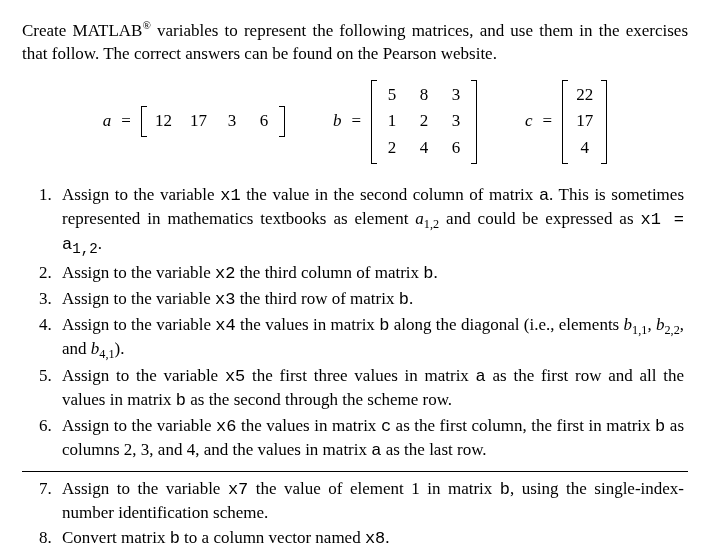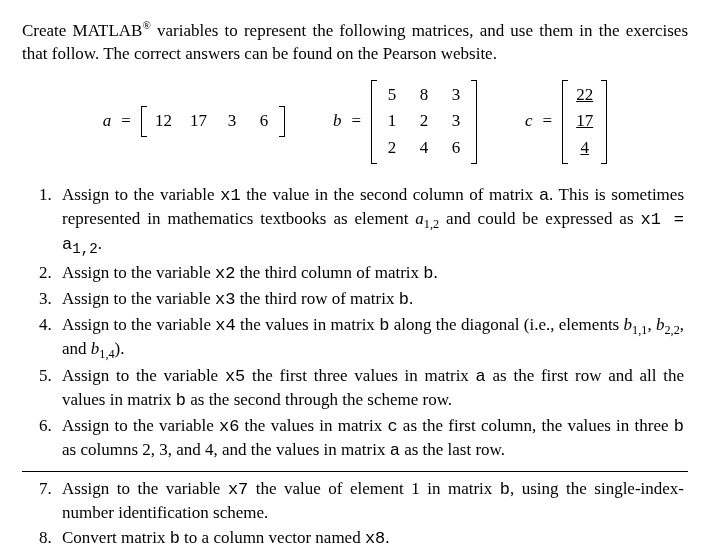--- a/index.html
+++ b/index.html
@@ -41,21 +41,21 @@
   .mat {
     display: grid;
     padding: 4px 8px;
     column-gap: 18px;
     row-gap: 4px;
     font-style: normal;
   }
   .mat span { text-align: center; min-width: 14px; }
   .mat.r1c4 { grid-template-columns: repeat(4, auto); }
   .mat.r3c3 { grid-template-columns: repeat(3, auto); }
-  .mat.r3c1 { grid-template-columns: repeat(1, auto); text-decoration: underline; }
+  .mat.r3c1 { grid-template-columns: repeat(1, auto); }
   ol.qlist {
     padding-left: 30px;
     margin: 4px;
   }
   ol.qlist > li {
     text-align: justify;
     padding-left: 6px;
     margin-bottom: 2px;
   }
   .subexpr { font-style: italic; }
@@ -130,27 +130,27 @@
   <li>
     <span>Assign to the variable </span><span class="mono">x1</span><span> the value in the second column of matrix </span><span class="mono">a</span><span>. This is sometimes represented in mathematics textbooks as element </span><span class="subexpr"><span>a</span><sub>1,2</sub></span><span> and could be expressed as </span><span class="mono"><span>x1 = a</span><sub>1,2</sub></span><span>.</span>
   </li>
   <li>
     <span>Assign to the variable </span><span class="mono">x2</span><span> the third column of matrix </span><span class="mono">b</span><span>.</span>
   </li>
   <li>
     <span>Assign to the variable </span><span class="mono">x3</span><span> the third row of matrix </span><span class="mono">b</span><span>.</span>
   </li>
   <li>
-    <span>Assign to the variable </span><span class="mono">x4</span><span> the values in matrix </span><span class="mono">b</span><span> along the diagonal (i.e., elements </span><span class="subexpr"><span>b</span><sub>1,1</sub></span><span>, </span><span class="subexpr"><span>b</span><sub>2,2</sub></span><span>, and </span><span class="subexpr"><span>b</span><sub>1,4</sub></span><span>).</span>
+    <span>Assign to the variable </span><span class="mono">x4</span><span> the values in matrix </span><span class="mono">b</span><span> along the diagonal (i.e., elements </span><span class="subexpr"><span>b</span><sub>1,1</sub></span><span>, </span><span class="subexpr"><span>b</span><sub>2,2</sub></span><span>, and </span><span class="subexpr"><span>b</span><sub>4,1</sub></span><span>).</span>
   </li>
   <li>
     <span>Assign to the variable </span><span class="mono">x5</span><span> the first three values in matrix </span><span class="mono">a</span><span> as the first row and all the values in matrix </span><span class="mono">b</span><span> as the second through the scheme row.</span>
   </li>
   <li>
-    <span>Assign to the variable </span><span class="mono">x6</span><span> the values in matrix </span><span class="mono">c</span><span> as the first column, the values in three </span><span class="mono">b</span><span> as columns 2, 3, and 4, and the values in matrix </span><span class="mono">a</span><span> as the last row.</span>
+    <span>Assign to the variable </span><span class="mono">x6</span><span> the values in matrix </span><span class="mono">c</span><span> as the first column, the first in matrix </span><span class="mono">b</span><span> as columns 2, 3, and 4, and the values in matrix </span><span class="mono">a</span><span> as the last row.</span>
   </li>
 </ol>
 <hr class="sep">
 <ol class="qlist" start="7">
   <li>
     <span>Assign to the variable </span><span class="mono">x7</span><span> the value of element 1 in matrix </span><span class="mono">b</span><span>, using the single-index-number identification scheme.</span>
   </li>
   <li>
     <span>Convert matrix </span><span class="mono">b</span><span> to a column vector named </span><span class="mono">x8</span><span>.</span>
   </li>

